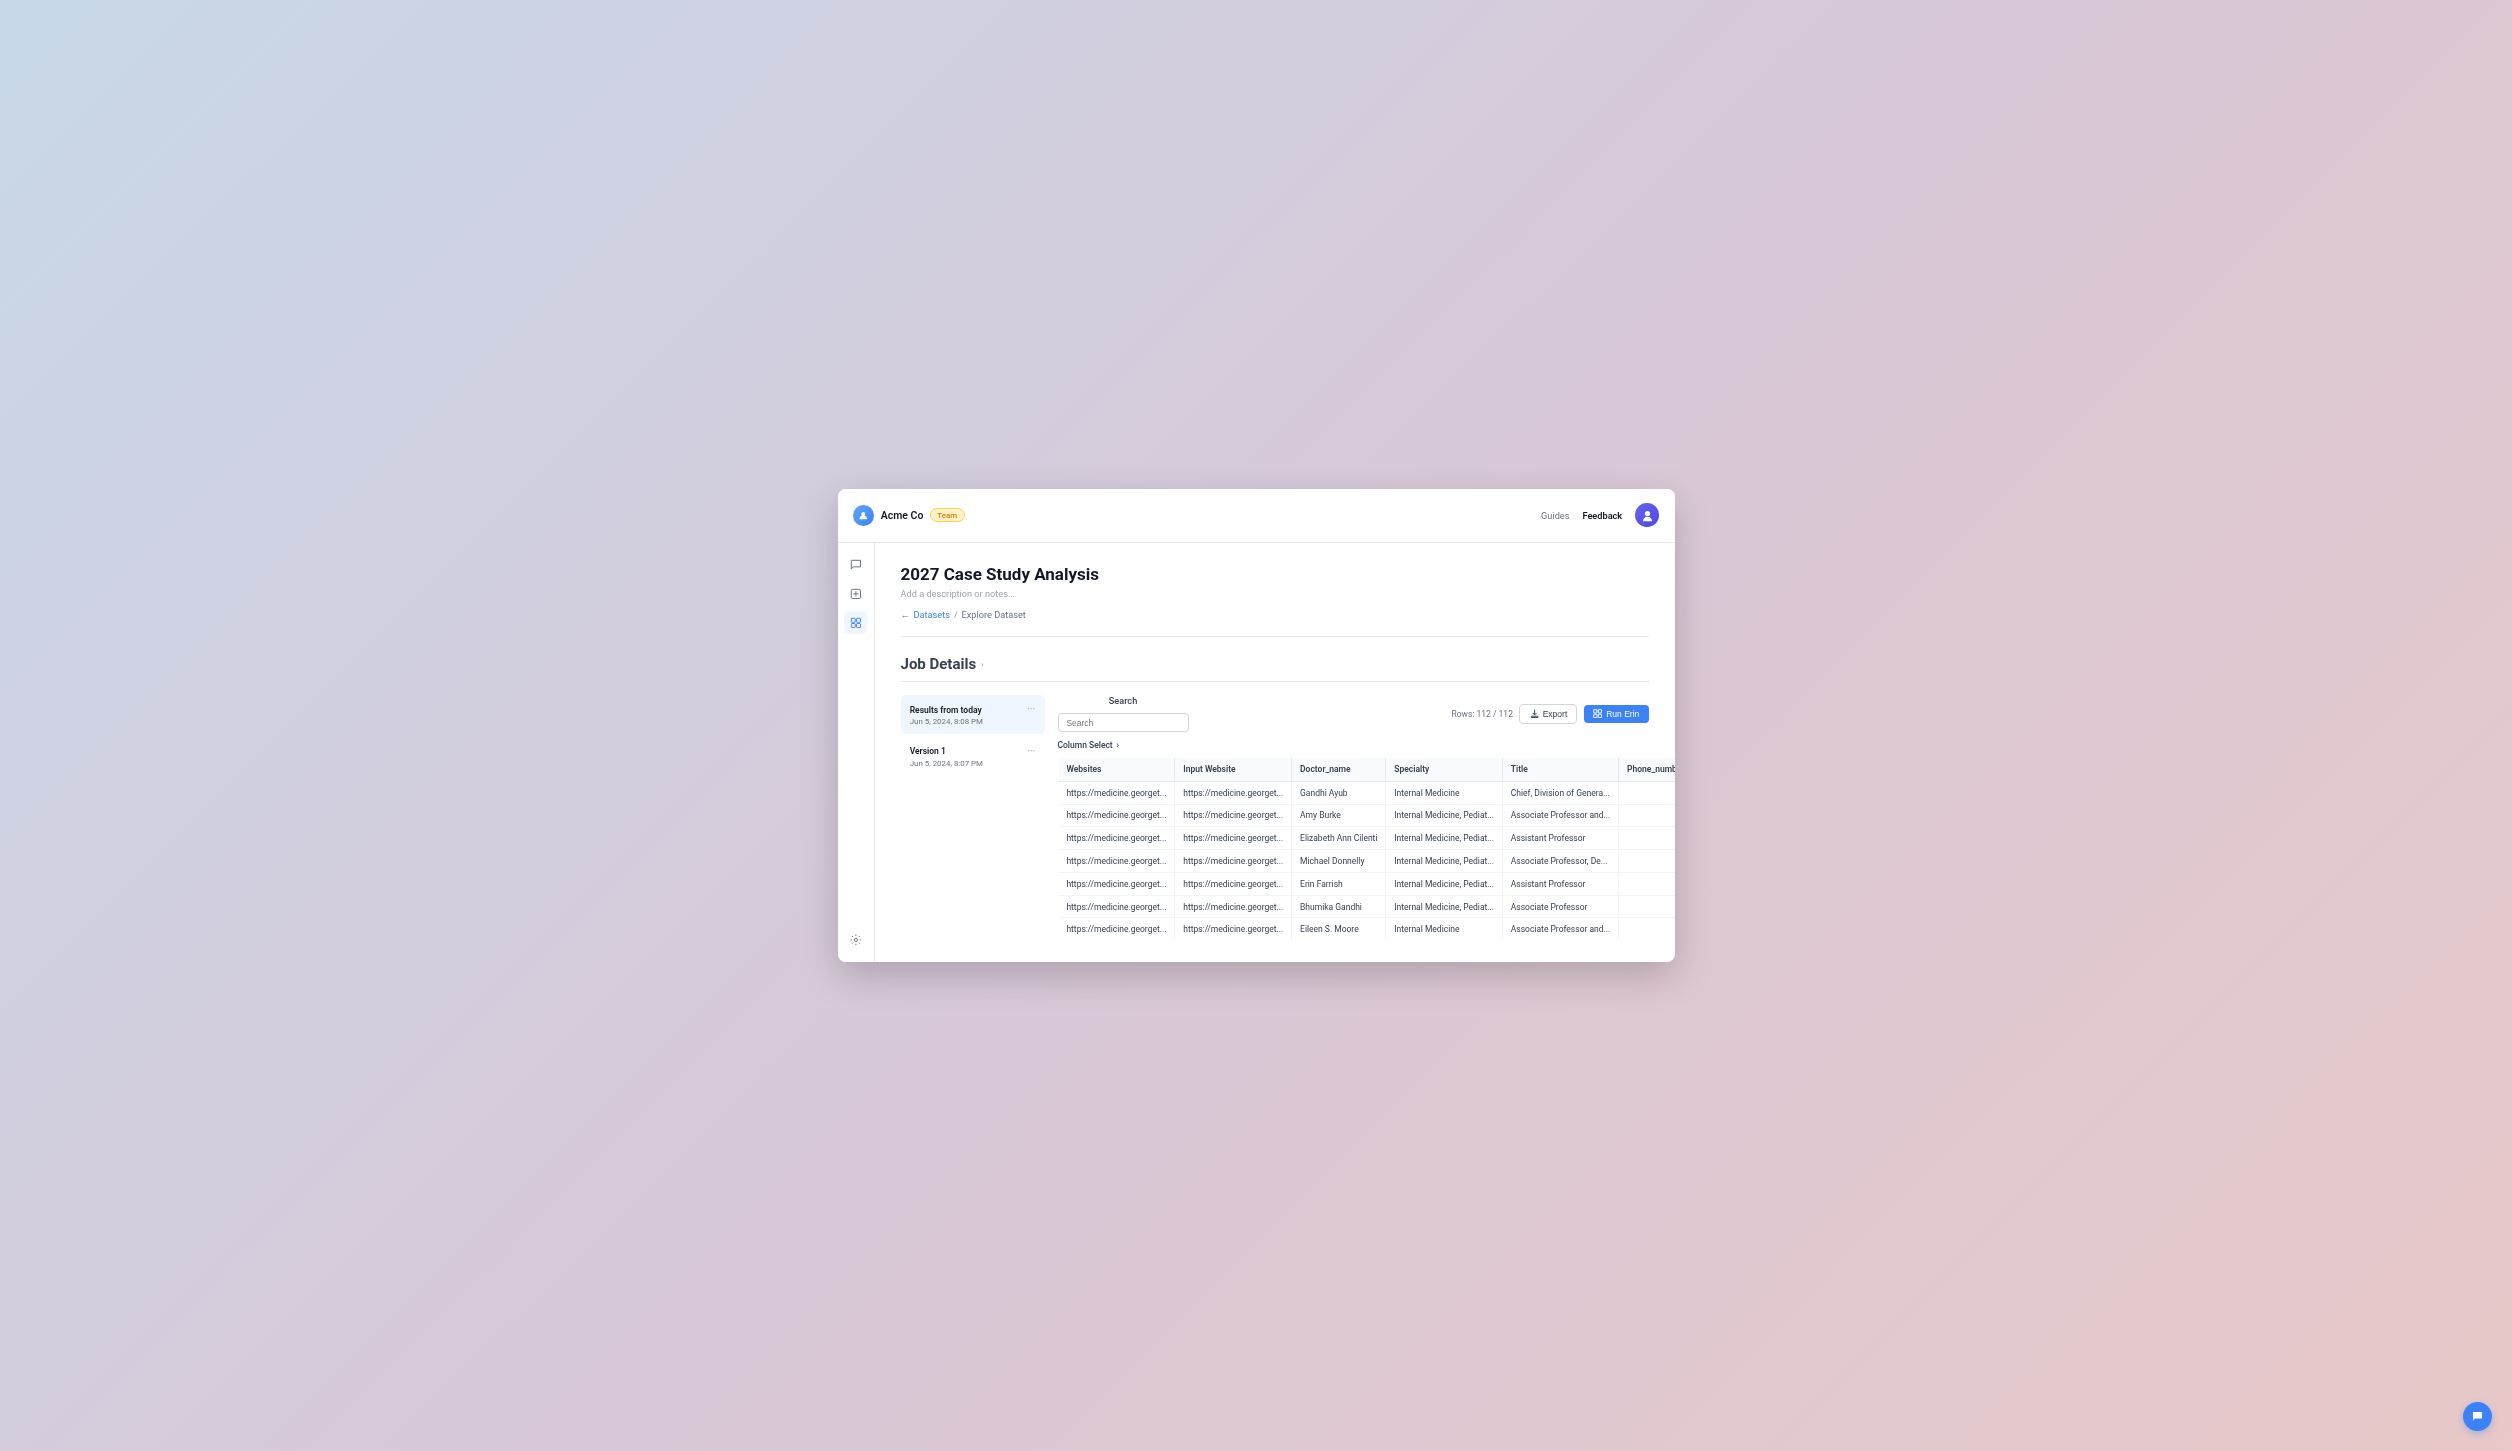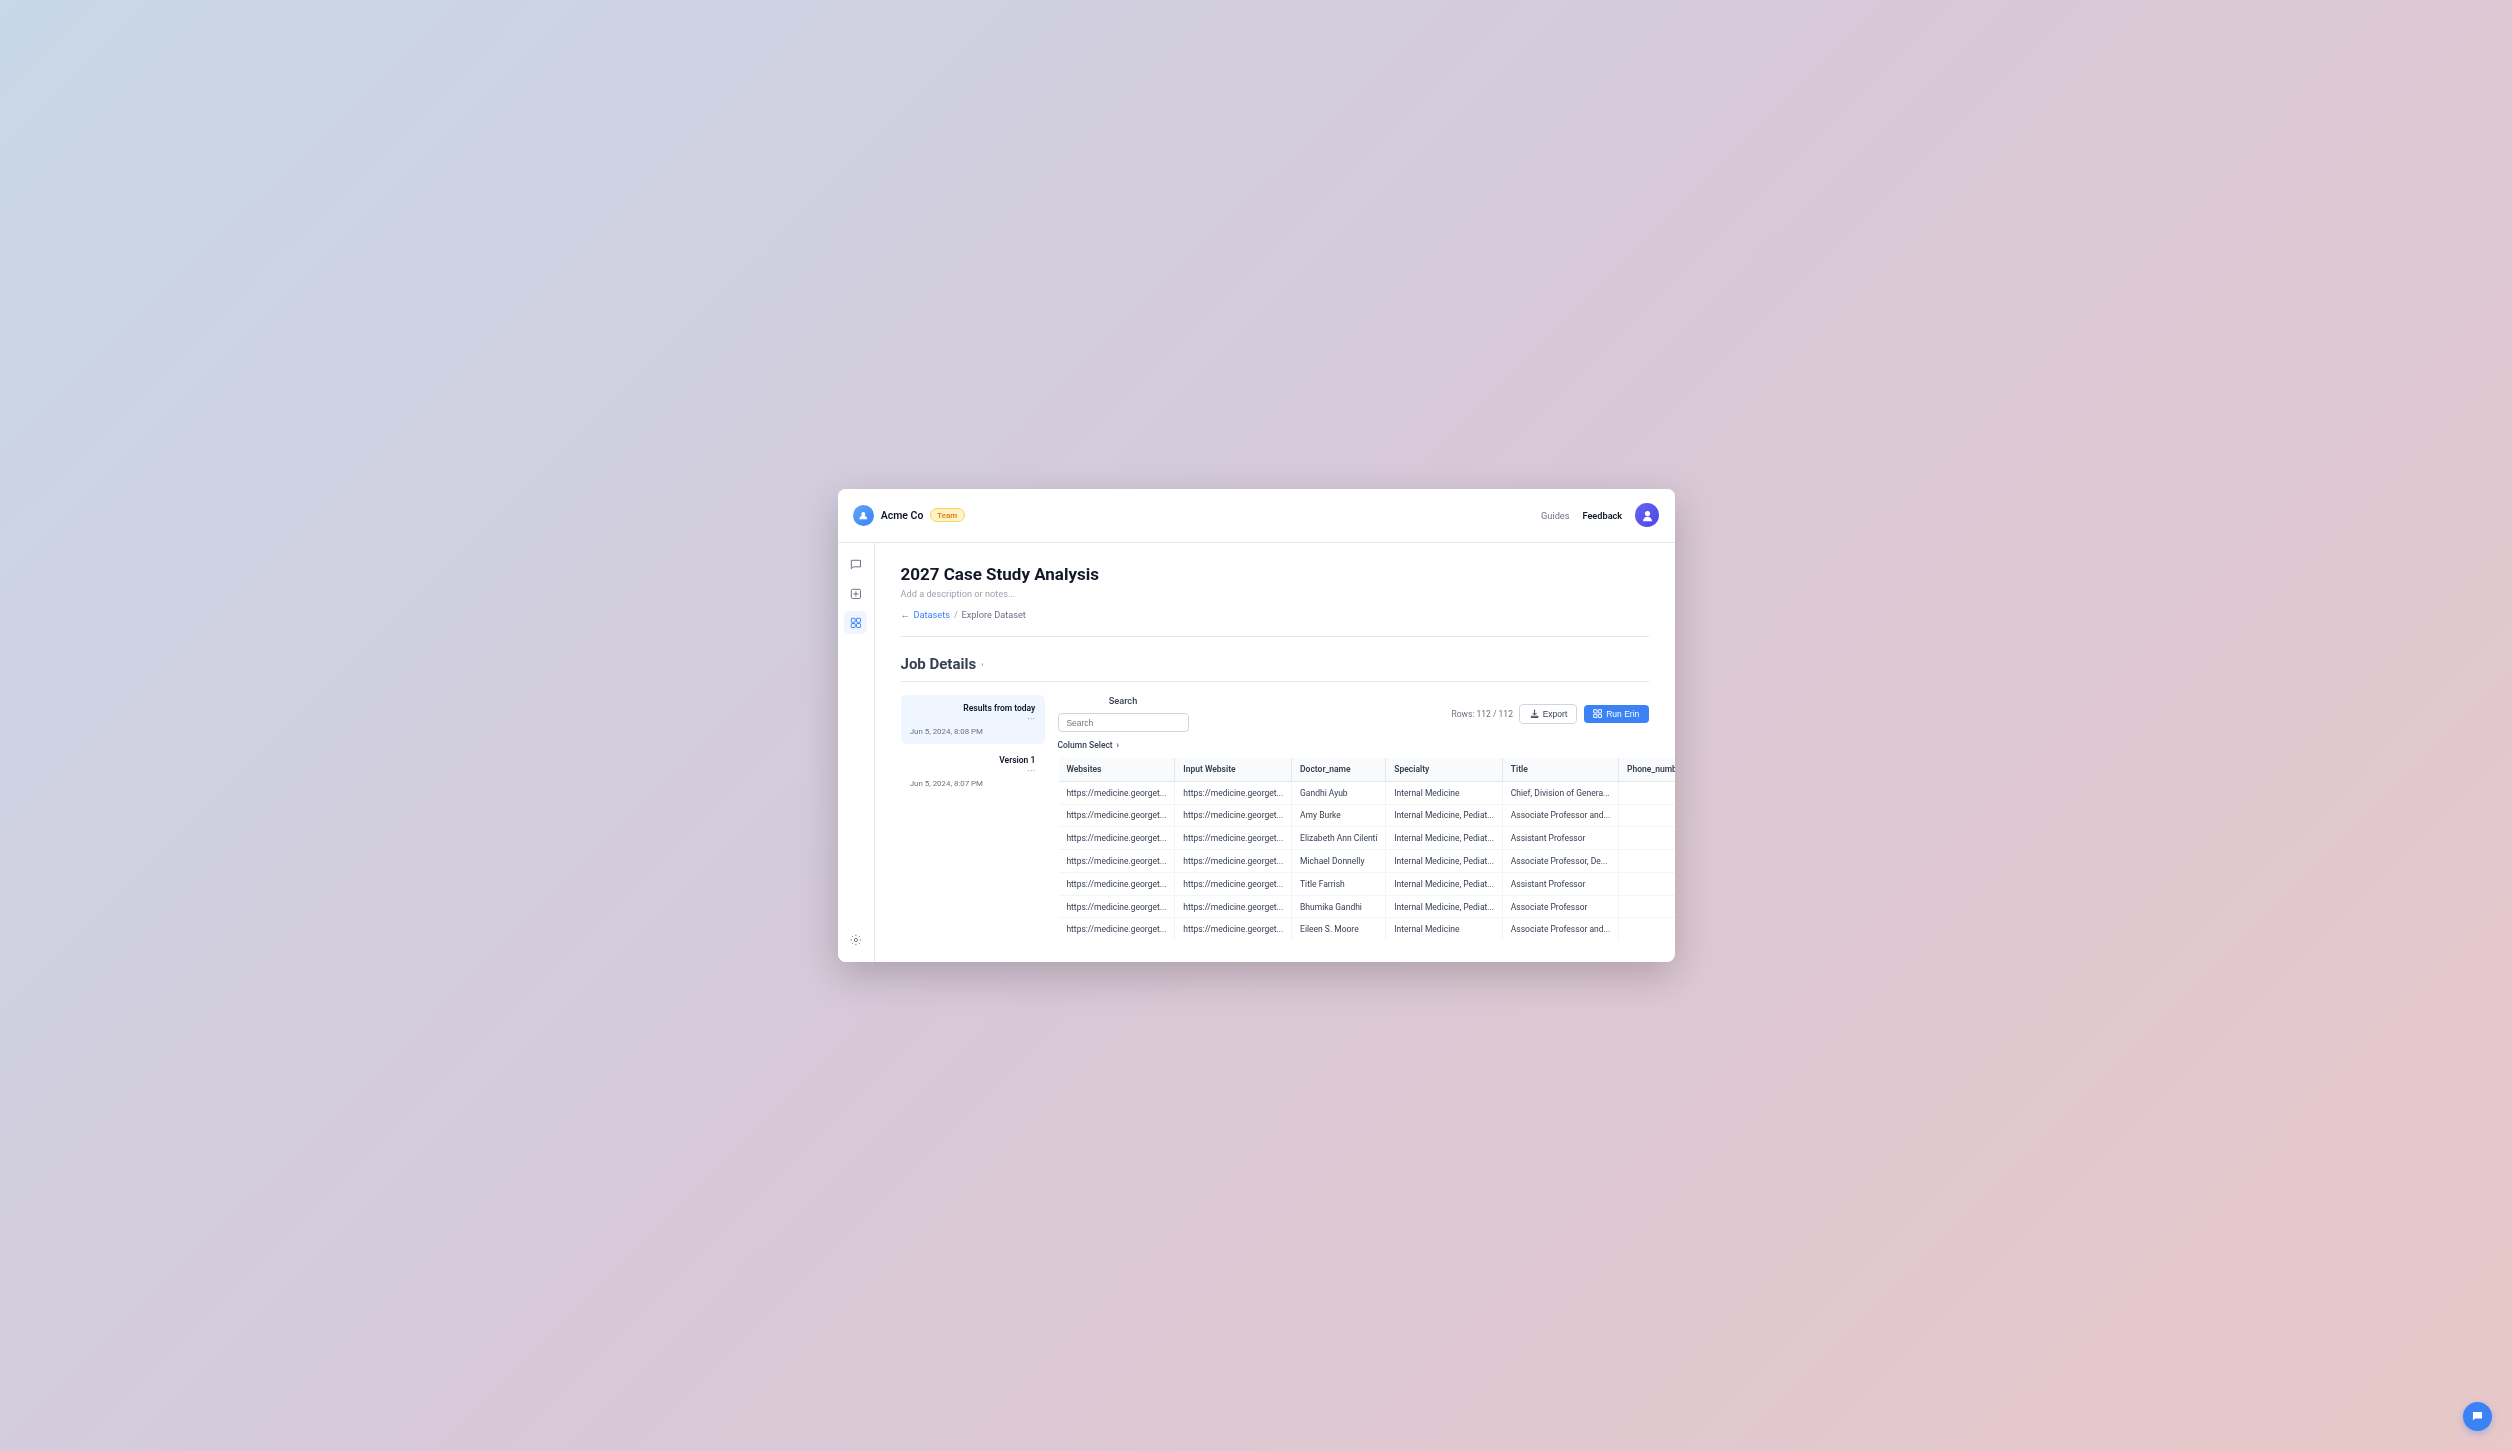--- a/index.html
+++ b/index.html
@@ -190,23 +190,22 @@
       padding: 7.9px 9.2px;
       border-radius: 5.2px;
       cursor: pointer;
       margin-bottom: 2.6px;
     }
     .version-item.active {
       background: #eff6ff;
     }
     .version-item-header {
       display: flex;
-      align-items: flex-end;
+      align-items: center;
       justify-content: space-between;
-      flex-direction: column;
     }
     .version-name {
       font-size: 8.5px;
       font-weight: 600;
       color: #111827;
     }
     .version-date {
       font-size: 7.9px;
       color: #6b7280;
       margin-top: 1.3px;
@@ -509,21 +508,21 @@
                   <td>https://medicine.georget...</td>
                   <td>https://medicine.georget...</td>
                   <td>Michael Donnelly</td>
                   <td>Internal Medicine, Pediat...</td>
                   <td>Associate Professor, De...</td>
                   <td></td>
                 </tr>
                 <tr>
                   <td>https://medicine.georget...</td>
                   <td>https://medicine.georget...</td>
-                  <td>Title Farrish</td>
+                  <td>Erin Farrish</td>
                   <td>Internal Medicine, Pediat...</td>
                   <td>Assistant Professor</td>
                   <td></td>
                 </tr>
                 <tr>
                   <td>https://medicine.georget...</td>
                   <td>https://medicine.georget...</td>
                   <td>Bhumika Gandhi</td>
                   <td>Internal Medicine, Pediat...</td>
                   <td>Associate Professor</td>

